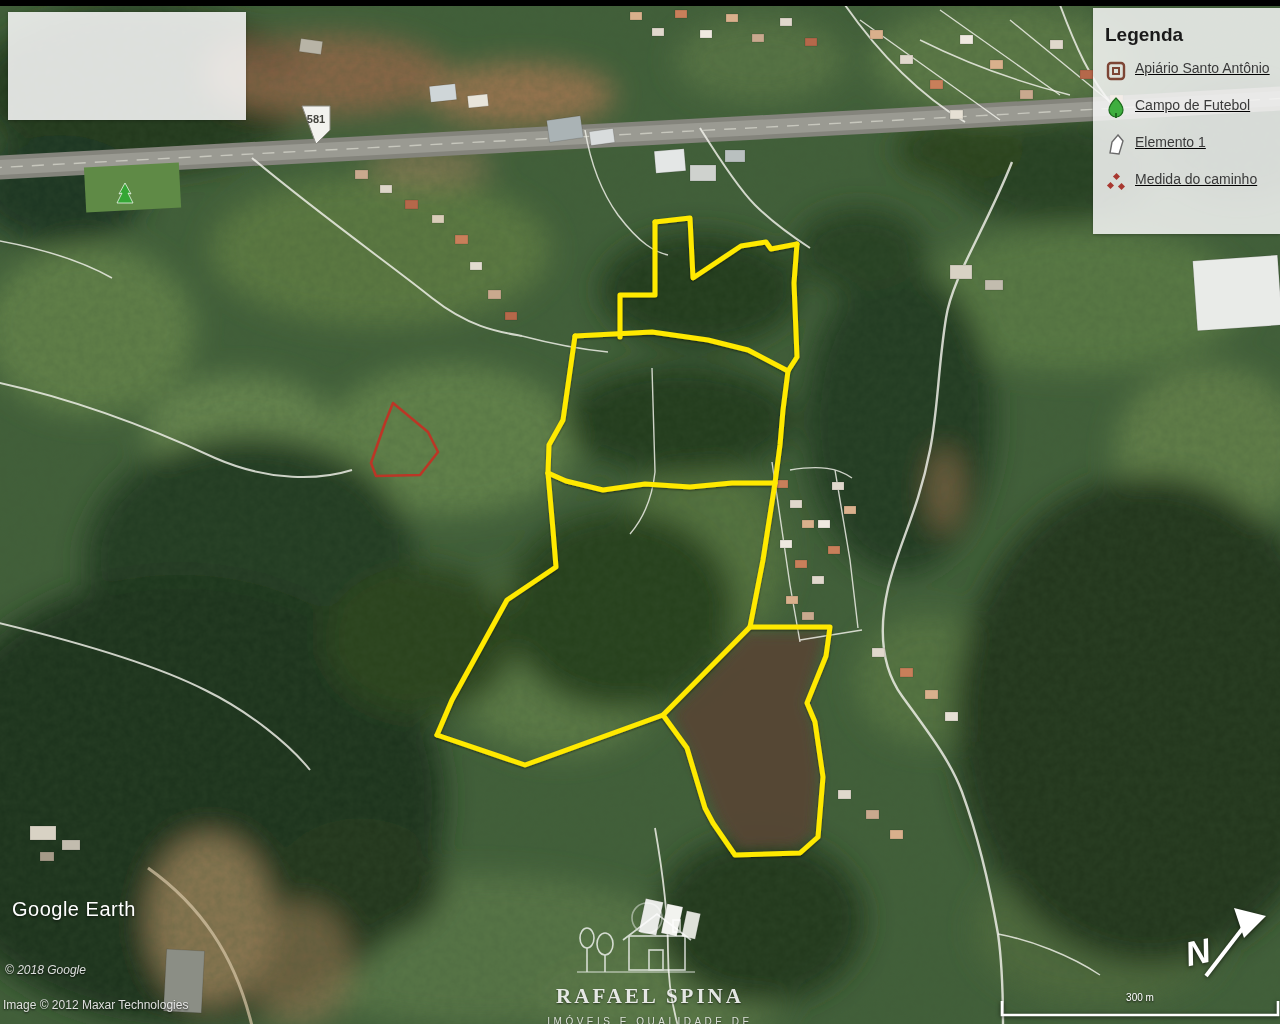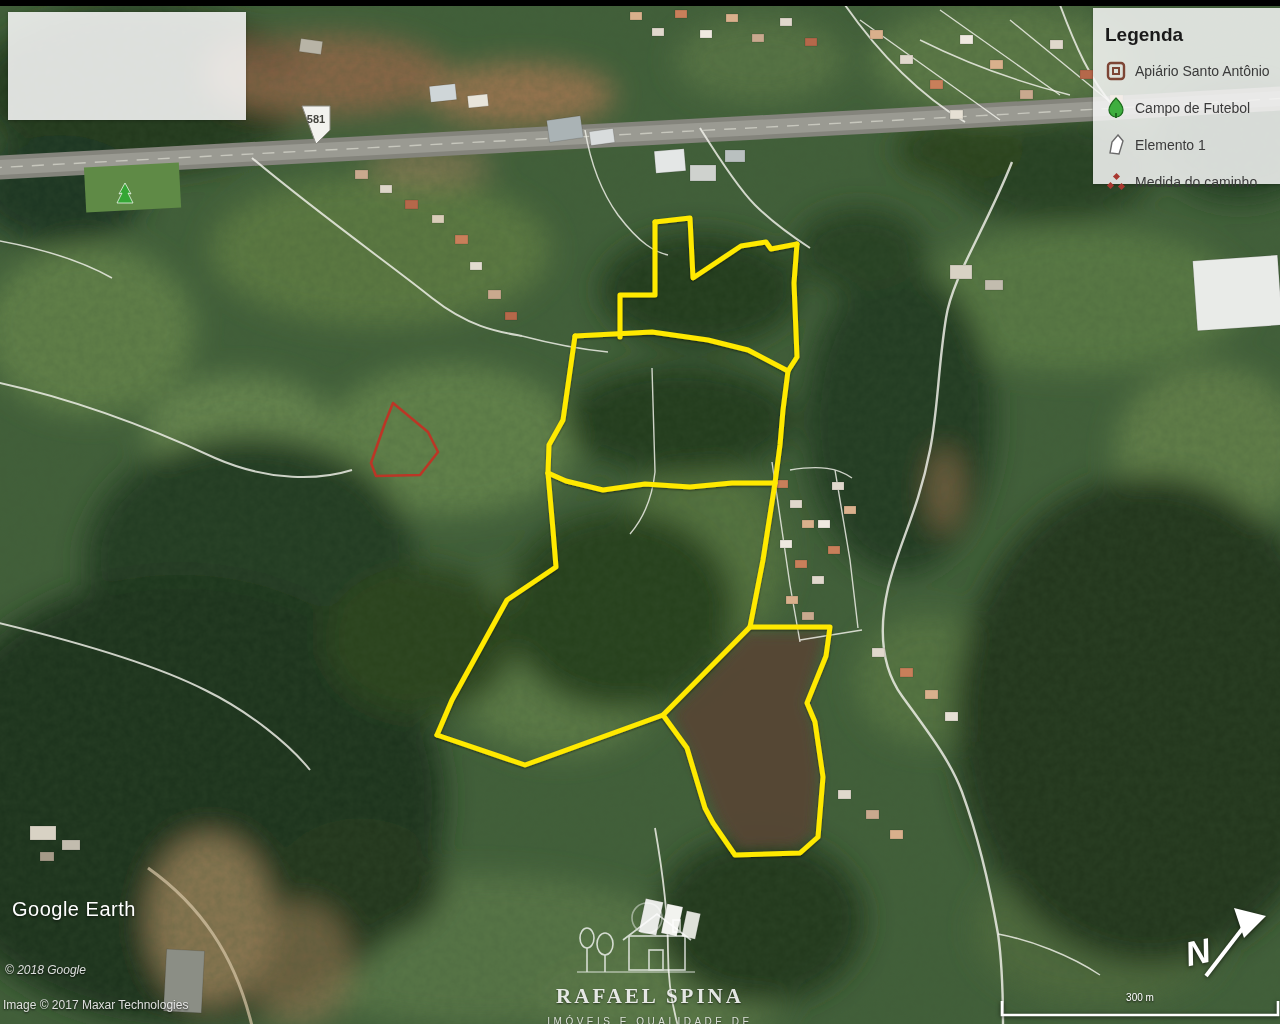--- a/index.html
+++ b/index.html
@@ -9,25 +9,25 @@
   .overlay{position:absolute;}
   
   .top-bar{left:0;top:0;width:1280px;height:6px;background:#000;}
   
   .title-box{left:8px;top:12px;width:238px;height:108px;
              background:rgba(247,247,247,0.88);box-shadow:0 1px 3px rgba(0,0,0,.25);
              box-sizing:border-box;padding:22px 10px 0 12px;}
   .title-box h1{margin:0;font-size:24px;line-height:1.1;color:#161616;font-weight:bold;}
   .title-box p{margin:22px 0 0 0;font-size:12.5px;color:#4a4a4a;}
   
-  .legend-box{left:1093px;top:8px;width:187px;height:176px;
+  .legend-box{left:1093px;top:8px;width:187px;height:226px;
               background:rgba(247,247,247,0.85);box-shadow:0 1px 3px rgba(0,0,0,.25);
               box-sizing:border-box;padding:16px 8px 0 12px;}
   .legend-box h2{margin:0 0 14px 0;font-size:19px;color:#1a1a1a;font-weight:bold;}
-  .legend-item{display:flex;align-items:center;margin-bottom:15px;}
+  .legend-item{display:flex;align-items:flex-start;margin-bottom:15px;text-decoration:underline;}
   .legend-item .ic{width:22px;height:22px;flex:0 0 22px;margin-right:8px;display:flex;
                    align-items:center;justify-content:center;}
   .legend-item .lb{font-size:14px;color:#3a3a3a;white-space:nowrap;}
   
   .spinaven{left:500px;top:440px;width:280px;height:120px;text-align:center;pointer-events:none;}
   .spinaven .wm-text{font-family:"Liberation Serif",serif;font-size:31px;color:#16365c;
                      opacity:.82;letter-spacing:1px;margin-top:2px;}
   
   .ge-logo{left:12px;top:898px;color:#fff;font-size:20px;letter-spacing:.5px;
            text-shadow:0 1px 3px rgba(0,0,0,.7);font-weight:500;}
@@ -296,21 +296,21 @@
           <rect x="13" y="12" width="5" height="5" fill="#a83830" transform="rotate(45 15.5 14.5)"></rect>
         </svg>
       </span>
       <span class="lb">Medida do caminho</span>
     </div>
   </div>
 
 
   <div class="overlay ge-logo">Google Earth</div>
   <div class="overlay copy1">© 2018 Google</div>
-  <div class="overlay copy2">Image © 2017 Maxar Technologies</div>
+  <div class="overlay copy2">Image © 2012 Maxar Technologies</div>
 
   <div class="overlay rafael">
     <svg width="150" height="88" viewBox="0 0 150 88" style="opacity:.75">
       <g fill="none" stroke="#ffffff" stroke-width="1.6">
         <circle cx="72" cy="26" r="15" opacity=".6"></circle>
         <path d="M48,48 L82,22 L116,48"></path>
         <rect x="54" y="44" width="56" height="34"></rect>
         <rect x="98" y="28" width="7" height="12"></rect>
         <rect x="74" y="58" width="14" height="20"></rect>
         <ellipse cx="30" cy="52" rx="8" ry="11"></ellipse>

